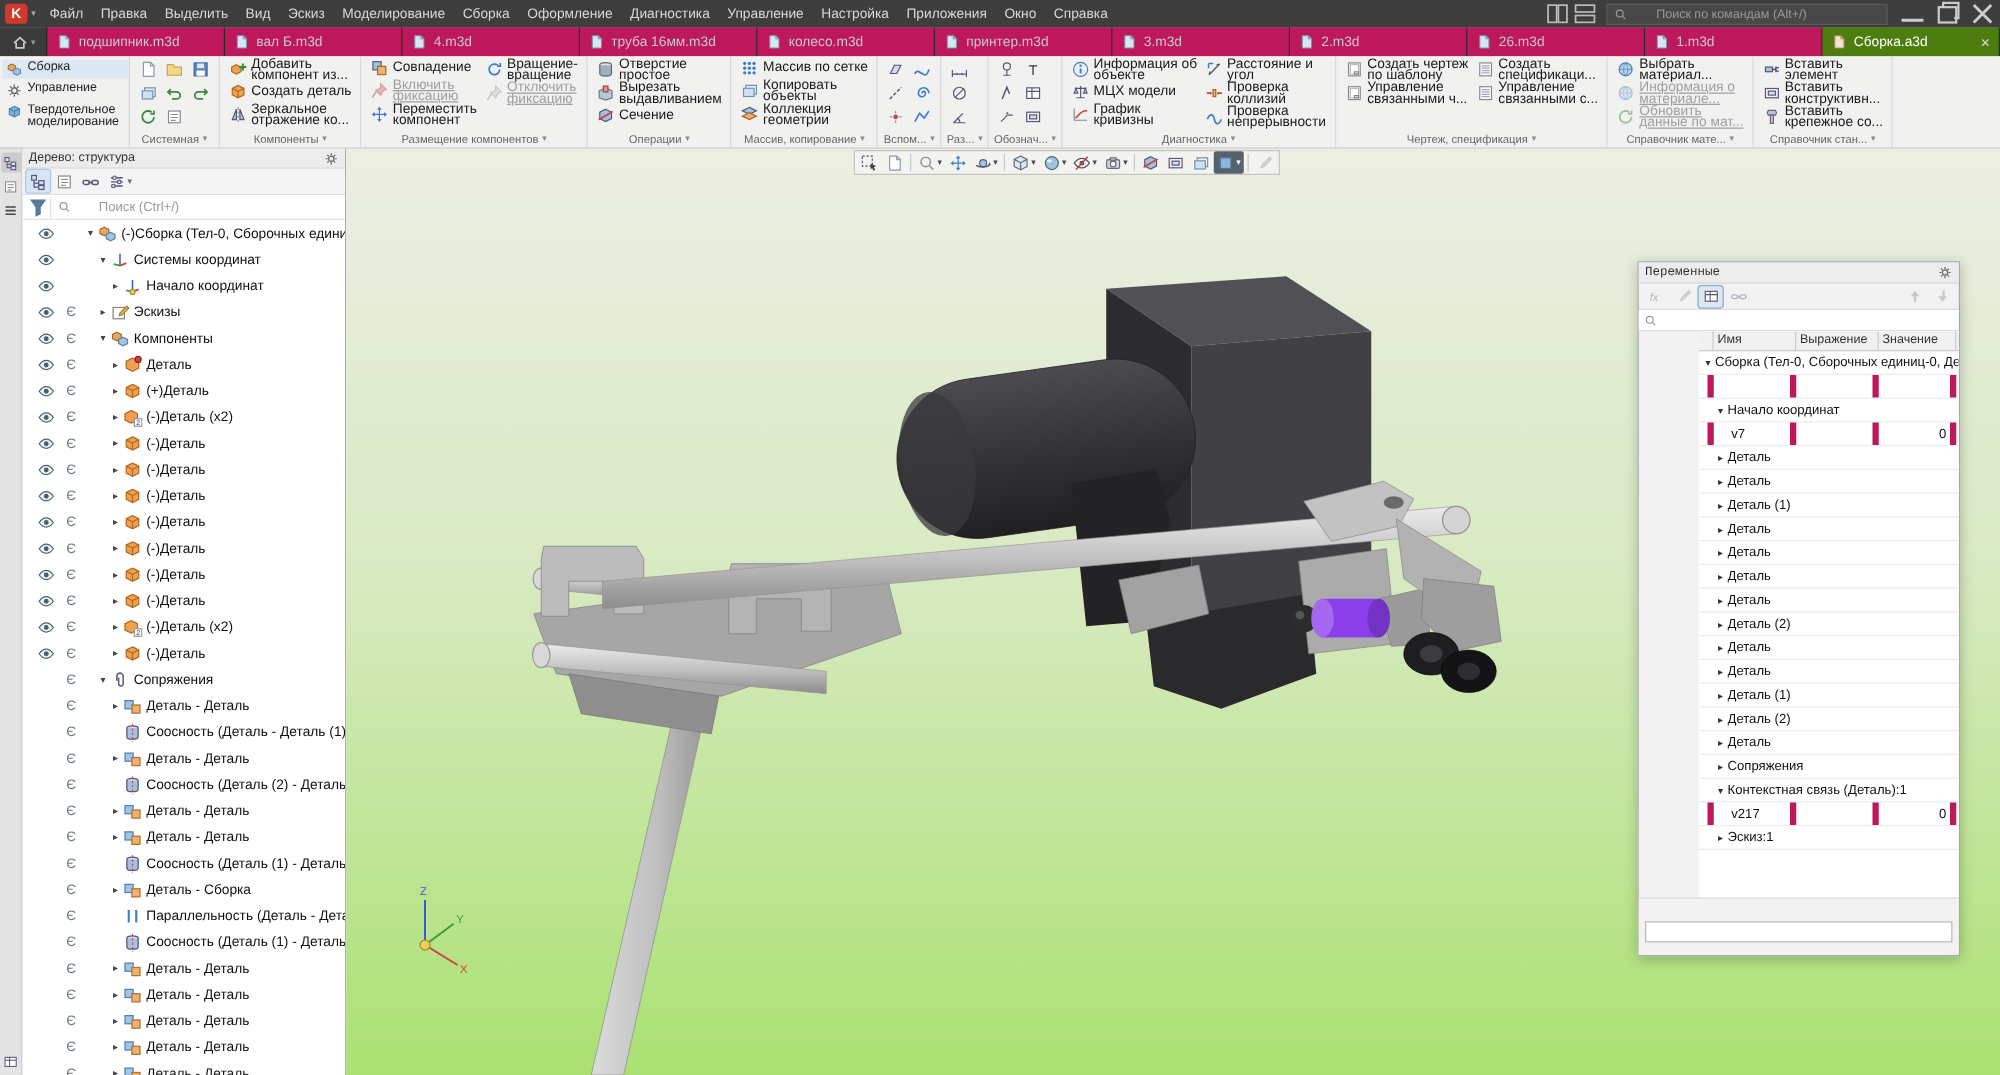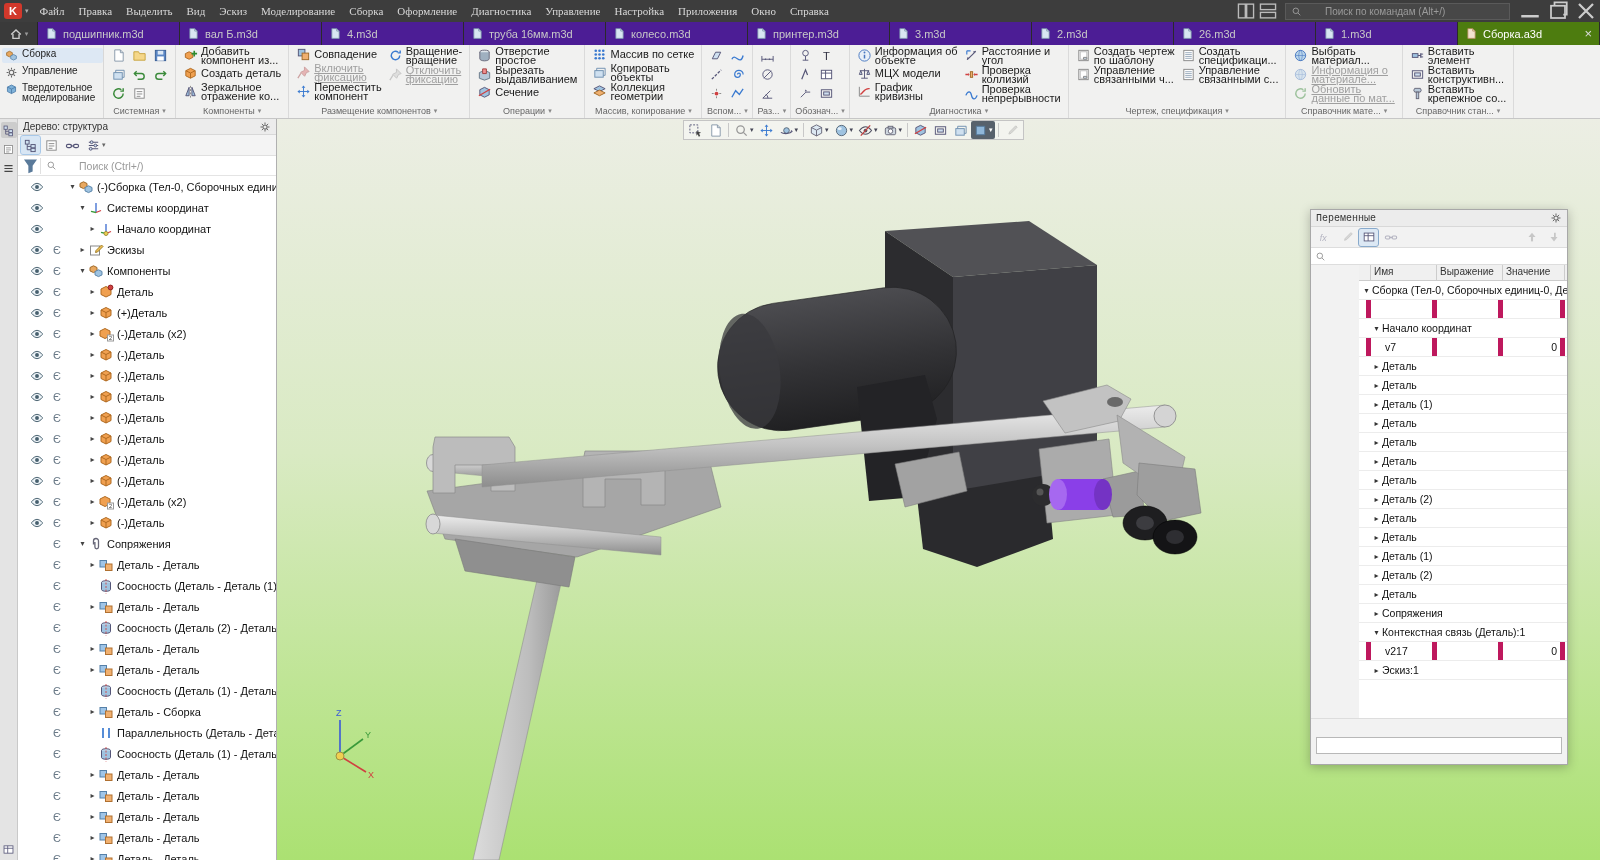--- a/index.html
+++ b/index.html
@@ -6,34 +6,34 @@
 html,body{width:1600px;height:860px;overflow:hidden;}
 body{font-family:"Liberation Sans",sans-serif;font-size:11px;color:#222;background:#f0f0f0;}
 .app{position:relative;width:1600px;height:860px;display:flex;flex-direction:column;background:#f0f0f0;}
 .ic{display:inline-flex;width:15px;height:15px;flex:none;}
 .ic svg{width:100%;height:100%;}
 
 
 .menubar{height:22px;background:#3d3d3d;display:flex;align-items:center;color:#d8d8d8;flex:none;}
 .app-logo{width:18px;height:16px;margin:0 3px 0 4px;background:#d2382b;border-radius:3px;color:#fff;font-weight:bold;font-size:11px;display:flex;align-items:center;justify-content:center;}
 .logo-caret{font-size:7px;color:#aaa;margin-right:4px;}
-.menu-item{padding:0 7px;height:22px;line-height:22px;cursor:default;font-size:11px;white-space:nowrap;font-family:Liberation Serif, serif;}
+.menu-item{padding:0 7px;height:22px;line-height:22px;cursor:default;font-size:11px;white-space:nowrap;}
 .menubar-right{margin-left:auto;display:flex;align-items:center;height:22px;}
 .mb-ic{width:22px;height:18px;display:flex;align-items:center;justify-content:center;}
 .cmd-search{width:225px;height:17px;border:1px solid #5a5a5a;background:#474747;display:flex;align-items:center;gap:5px;padding:0 5px;color:#9a9a9a;font-size:10px;margin:0 6px;}
 .cmd-search .ic{width:11px;height:11px;}
 .ph{white-space:nowrap;overflow:hidden;margin-left:18px;}
 .win-btn{width:28px;height:22px;display:flex;align-items:center;justify-content:center;}
 
 
 .tabbar{height:23px;background:#2f2f2f;display:flex;align-items:stretch;flex:none;}
 .home-btn{width:38px;display:flex;align-items:center;justify-content:center;gap:2px;background:#3a3a3a;border-right:1px solid #262626;color:#bbb;flex:none;}
 .home-btn .ic{width:14px;height:14px;}
 .tabs{flex:1;display:flex;min-width:0;}
-.tab{flex:1;min-width:0;display:flex;align-items:center;gap:5px;padding:0 7px;background:#4c1d95;border-right:1px solid #2a2a2a;color:#c8c8c8;font-size:11px;}
+.tab{flex:1;min-width:0;display:flex;align-items:center;gap:5px;padding:0 7px;background:#be185d;border-right:1px solid #2a2a2a;color:#c8c8c8;font-size:11px;}
 .tab .ic{width:13px;height:13px;}
 .tab.active{background:#4d7c0f;color:#fff;}
 .tab-label{overflow:hidden;text-overflow:ellipsis;white-space:nowrap;flex:1;}
 .tab-close{color:#ddd;font-size:13px;line-height:13px;padding-left:2px;}
 
 
 .ribbon{height:74px;background:#f1f1f0;border-bottom:1px solid #c6c6c6;display:flex;overflow:hidden;flex:none;}
 .modes{width:104px;flex:none;border-right:1px solid #d8d8d8;display:flex;flex-direction:column;padding:3px 0 0 2px;gap:2px;}
 .mode{display:flex;align-items:flex-start;gap:4px;padding:1px 3px;font-size:10px;line-height:10px;color:#222;border-radius:2px;}
 .mode .ic{width:13px;height:13px;}

